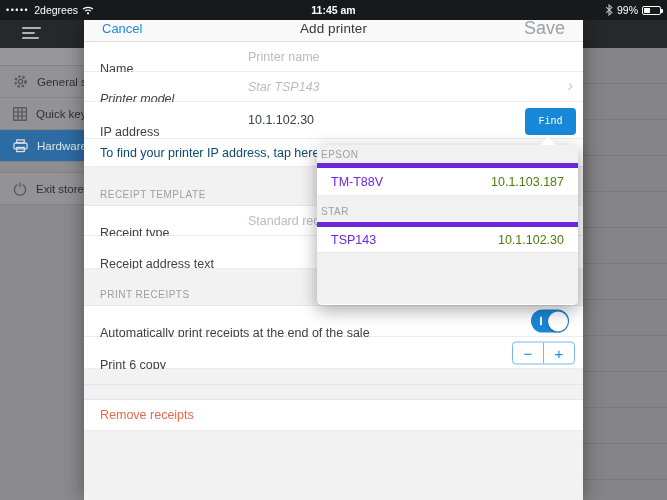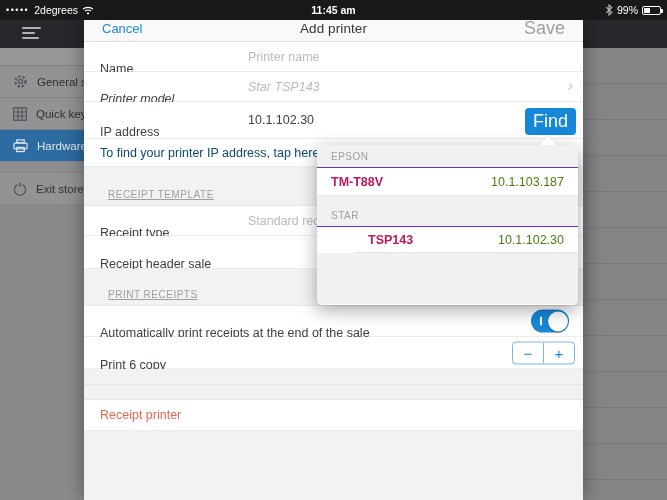--- a/index.html
+++ b/index.html
@@ -46,24 +46,24 @@
   .m-cancel { color:#1e8bd8; font-size:13px; cursor:pointer; z-index:2; }
   .m-title { position:absolute; left:0; right:0; text-align:center; font-size:13.5px; color:#34373b; font-weight:normal; letter-spacing:.1px; }
   .m-save { color:#9da0a4; font-size:18px; cursor:pointer; z-index:2;text-align:center; }
 
   .row { position:relative; background:#fff; border-bottom:1px solid #ececee; flex:0 0 auto; }
   .lbl { position:absolute; left:16px; top:50%; transform:translateY(-50%); font-size:12.5px; color:#3d4045; white-space:nowrap;margin-top:12px; }
   .val { position:absolute; left:164px; top:50%; transform:translateY(-50%); font-size:12.5px; color:#b8bbc0; white-space:nowrap; }
   .val.dark { color:#3d4045; }
   .chev { position:absolute; right:10px; top:50%; transform:translateY(-54%); color:#c3c6ca; font-size:16px; }
   .find-btn { position:absolute; right:7px; top:6px; width:51px; height:27px; background:#1787d8; border-radius:4px;
-    color:#fff; font-size:18px; display:flex; align-items:center; justify-content:center; cursor:pointer; }
+    color:#fff; font-size:10px; display:flex; align-items:center; justify-content:center; cursor:pointer;font-family:Liberation Mono, monospace; }
   .link { position:absolute; left:16px; top:50%; transform:translateY(-50%); color:#0c4a6e; font-size:12.5px; cursor:pointer; white-space:nowrap; }
   .band { position:relative; background:#f2f2f3; border-bottom:1px solid #e7e7e9; flex:0 0 auto; }
-  .band-lbl { position:absolute; left:24px; bottom:5px; font-size:10px; color:#9b9ea3; letter-spacing:.5px;text-decoration:underline; }
+  .band-lbl { position:absolute; left:16px; bottom:5px; font-size:10px; color:#9b9ea3; letter-spacing:.5px; }
   .danger { position:absolute; left:16px; top:50%; transform:translateY(-50%); color:#e8684f; font-size:12.5px; cursor:pointer; }
   .m-fill { flex:1 1 auto; background:#f2f2f3; }
 
   
   .toggle { position:absolute; right:14px; top:50%; transform:translateY(-50%); width:38px; height:23px; border-radius:12px; cursor:pointer; }
   .toggle.on { background:#1787d8; }
   .toggle.on .knob { position:absolute; right:1.5px; top:1.5px; width:20px; height:20px; background:#fff; border-radius:50%; box-shadow:0 1px 2px rgba(0,0,0,.35); }
   .toggle.on .mark { position:absolute; left:9px; top:7px; width:2px; height:9px; background:rgba(255,255,255,.95); border-radius:1px; }
   .toggle.off { background:#fdfdfd; border:1px solid #e1e1e3; }
   .toggle.off .knob { position:absolute; left:0; top:0; width:21px; height:21px; background:#fff; border-radius:50%;
@@ -74,27 +74,27 @@
   .stepper { position:absolute; right:8px; top:50%; transform:translateY(-50%); display:flex; height:23px; width:63px;
     border:1.5px solid #79b6e9; border-radius:4px; overflow:hidden; background:#fff; }
   .step-btn { flex:1; display:flex; align-items:center; justify-content:center; color:#1787d8; font-size:15px; cursor:pointer; line-height:1; }
   .step-btn + .step-btn { border-left:1.5px solid #79b6e9; }
 
   
   .popover { position:absolute; left:317px; top:145px; width:261px; height:160px; background:#fff; border-radius:5px;
     box-shadow:0 5px 18px rgba(0,0,0,.35); z-index:30; }
   .pop-arrow { position:absolute; top:-8px; left:223px; width:0; height:0;
     border-left:8px solid transparent; border-right:8px solid transparent; border-bottom:8px solid #fff; }
-  .pop-head { height:23px; background:#f1f1f2; border-bottom:1px solid #6d28d9; display:flex; align-items:center;
-    padding:0 14px; font-size:10px; color:#9b9ea3; letter-spacing:.5px; border-radius:5px 5px 0 0; }
+  .pop-head { height:23px; background:#f1f1f2; border-bottom:5px solid #6d28d9; display:flex; align-items:center;
+    padding:0 4px; font-size:10px; color:#9b9ea3; letter-spacing:.5px; border-radius:5px 5px 0 0; }
   .pop-head.mid { height:31px; align-items:flex-end; padding-bottom:5px; border-radius:0; }
   .pop-row { height:28px; display:flex; align-items:center; justify-content:space-between; padding:0 14px;
     font-size:12.5px; border-bottom:1px solid #ececee; cursor:pointer; background:#fff; }
-  .pop-row.small { height:26px; border-bottom:1px solid #e5e5e7;margin-left:37px; }
-  .pop-name { color:#be185d;font-weight:bold; }
+  .pop-row.small { height:26px; border-bottom:1px solid #e5e5e7; }
+  .pop-name { color:#6d28d9; }
   .pop-ip { color:#4d7c0f; }
   .pop-fill { height:51px; background:#f1f1f2; border-radius:0 0 5px 5px; }
 </style>
 </head>
 <body>
 
 <div class="screen">
 
   <div class="statusbar">
     <div class="sb-left">
@@ -194,21 +194,21 @@
     <div class="band" style="height:39px;">
       <span class="band-lbl">RECEIPT TEMPLATE</span>
     </div>
 
     <div class="row" style="height:30px;">
       <span class="lbl">Receipt type</span>
       <span class="val">Standard receipt</span>
     </div>
 
     <div class="row" style="height:33px;">
-      <span class="lbl">Receipt header sale</span>
+      <span class="lbl">Receipt address text</span>
     </div>
 
     <div class="band" style="height:37px;">
       <span class="band-lbl">PRINT RECEIPTS</span>
     </div>
 
     <div class="row" style="height:31px;text-decoration:underline;">
       <span class="lbl">Automatically print receipts at the end of the sale</span>
       <span class="toggle on">
           <span class="mark"></span>
@@ -223,21 +223,21 @@
         <span class="step-btn">+</span>
       </span>
     </div>
 
     <div class="band" style="height:16px;"></div>
 
 
     <div class="band" style="height:15px;"></div>
 
     <div class="row" style="height:31px;">
-      <span class="danger">Receipt printer</span>
+      <span class="danger">Remove receipts</span>
     </div>
 
     <div class="m-fill"></div>
   </div>
 
   <div class="popover">
     <div class="pop-arrow"></div>
     <div class="pop-head">EPSON</div>
     <div class="pop-row">
       <span class="pop-name">TM-T88V</span>

